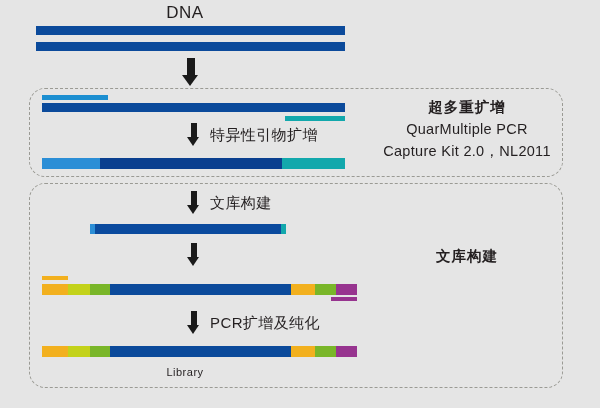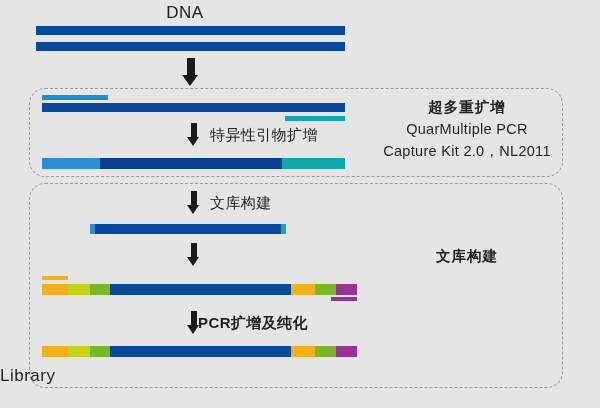--- a/index.html
+++ b/index.html
@@ -22,22 +22,22 @@
   
   .title-dna {
     left: 0; top: 3px; width: 370px;
     text-align: center;
     font-size: 17px;
     color: #231f20;
     letter-spacing: 0.5px;
   }
   .title-library {
     left: 0; top: 366px; width: 370px;
-    text-align: left;
-    font-size: 17px;
+    text-align: center;
+    font-size: 11px;
     color: #231f20;
     letter-spacing: 0.5px;
   }
   .step-label {
     font-size: 15px;
     color: #231f20;
     white-space: nowrap;
     letter-spacing: 0.4px;
   }
   .kit-block {
@@ -172,21 +172,21 @@
     <div style="width:21px; background:#79b629;"></div>
     <div style="width:21px; background:#97348f;"></div>
   </div>
 
   <div class="abs bar-thin" style="left:331px; top:297px; width:26px; background:#97348f; height:4px;"></div>
 
   <div class="abs arrow" style="left:187px; top:311px; height:24px;">
     <div class="shaft" style="height:15px;"></div>
     <div class="head" style="top:14px;"></div>
   </div>
-  <div class="abs step-label" style="left:198px; top:314px;font-weight:bold;">PCR扩增及纯化</div>
+  <div class="abs step-label" style="left:210px; top:314px;">PCR扩增及纯化</div>
 
   <div class="abs seg-row" style="left:42px; top:346px; width:315px;">
     <div style="width:26px; background:#f2b01e;"></div>
     <div style="width:22px; background:#c3d21a;"></div>
     <div style="width:20px; background:#79b629;"></div>
     <div style="width:181px; background:#0b4a9b;"></div>
     <div style="width:24px; background:#f2b01e;"></div>
     <div style="width:21px; background:#79b629;"></div>
     <div style="width:21px; background:#97348f;"></div>
   </div>

